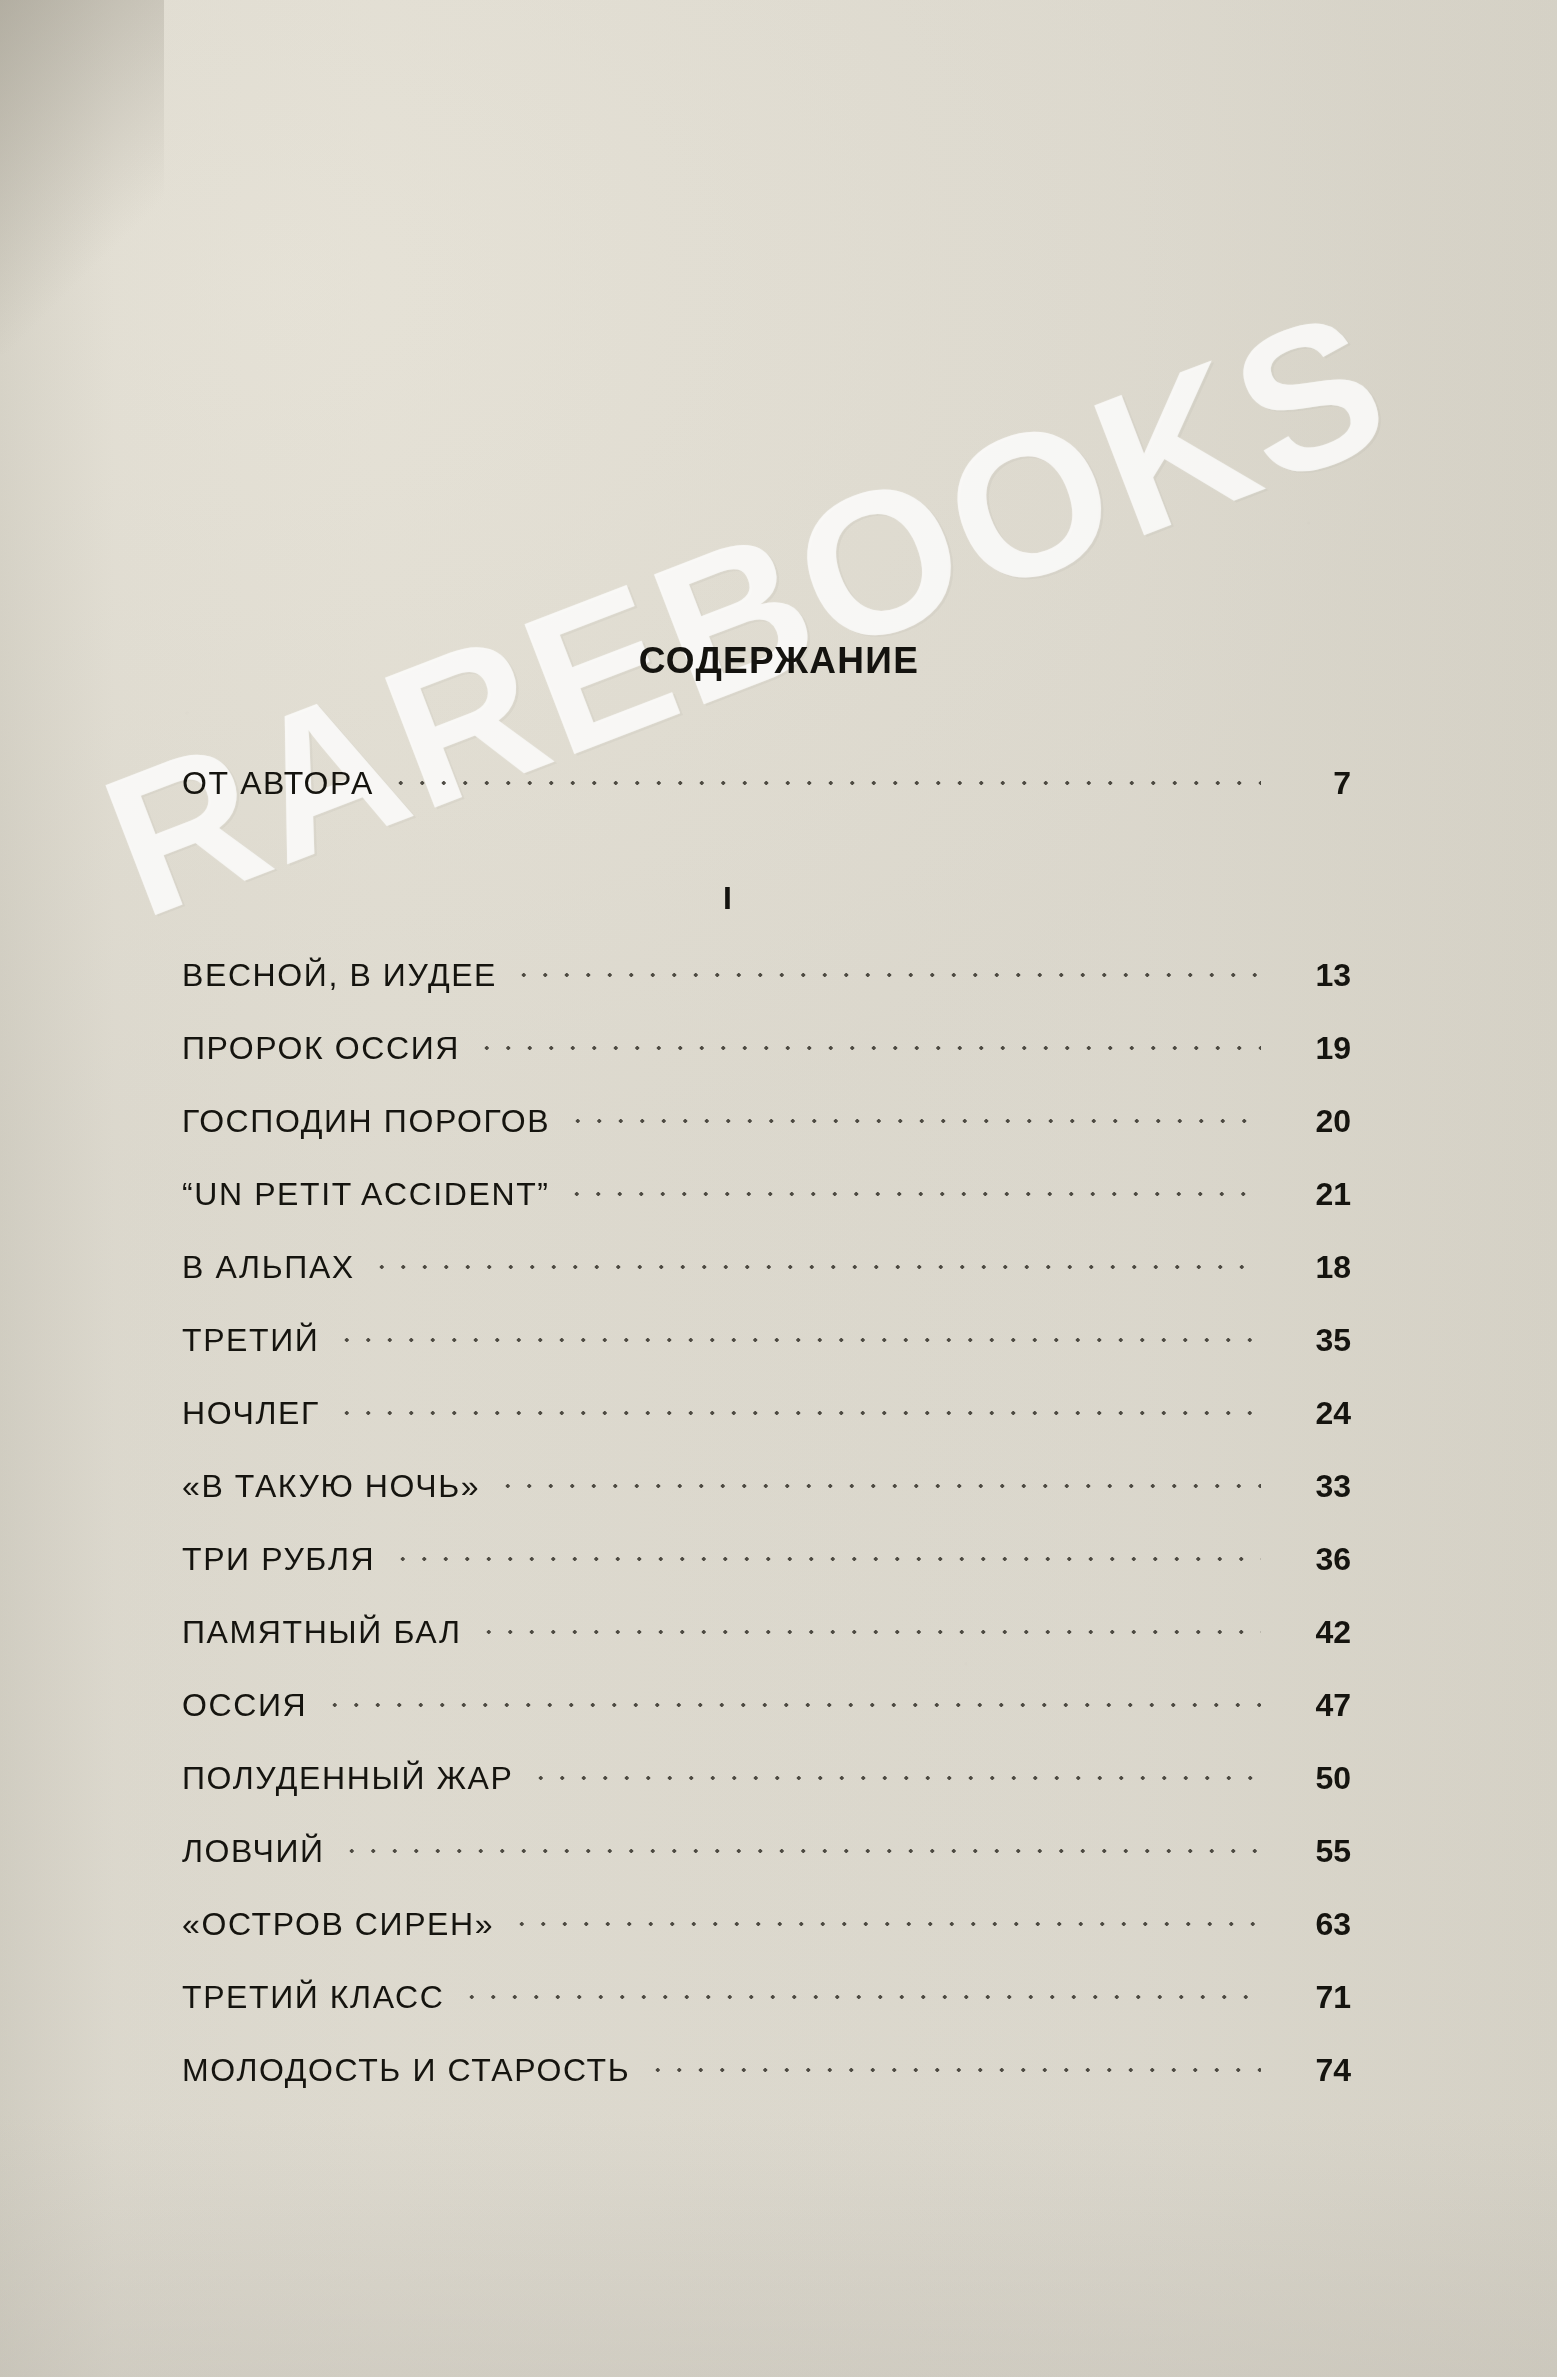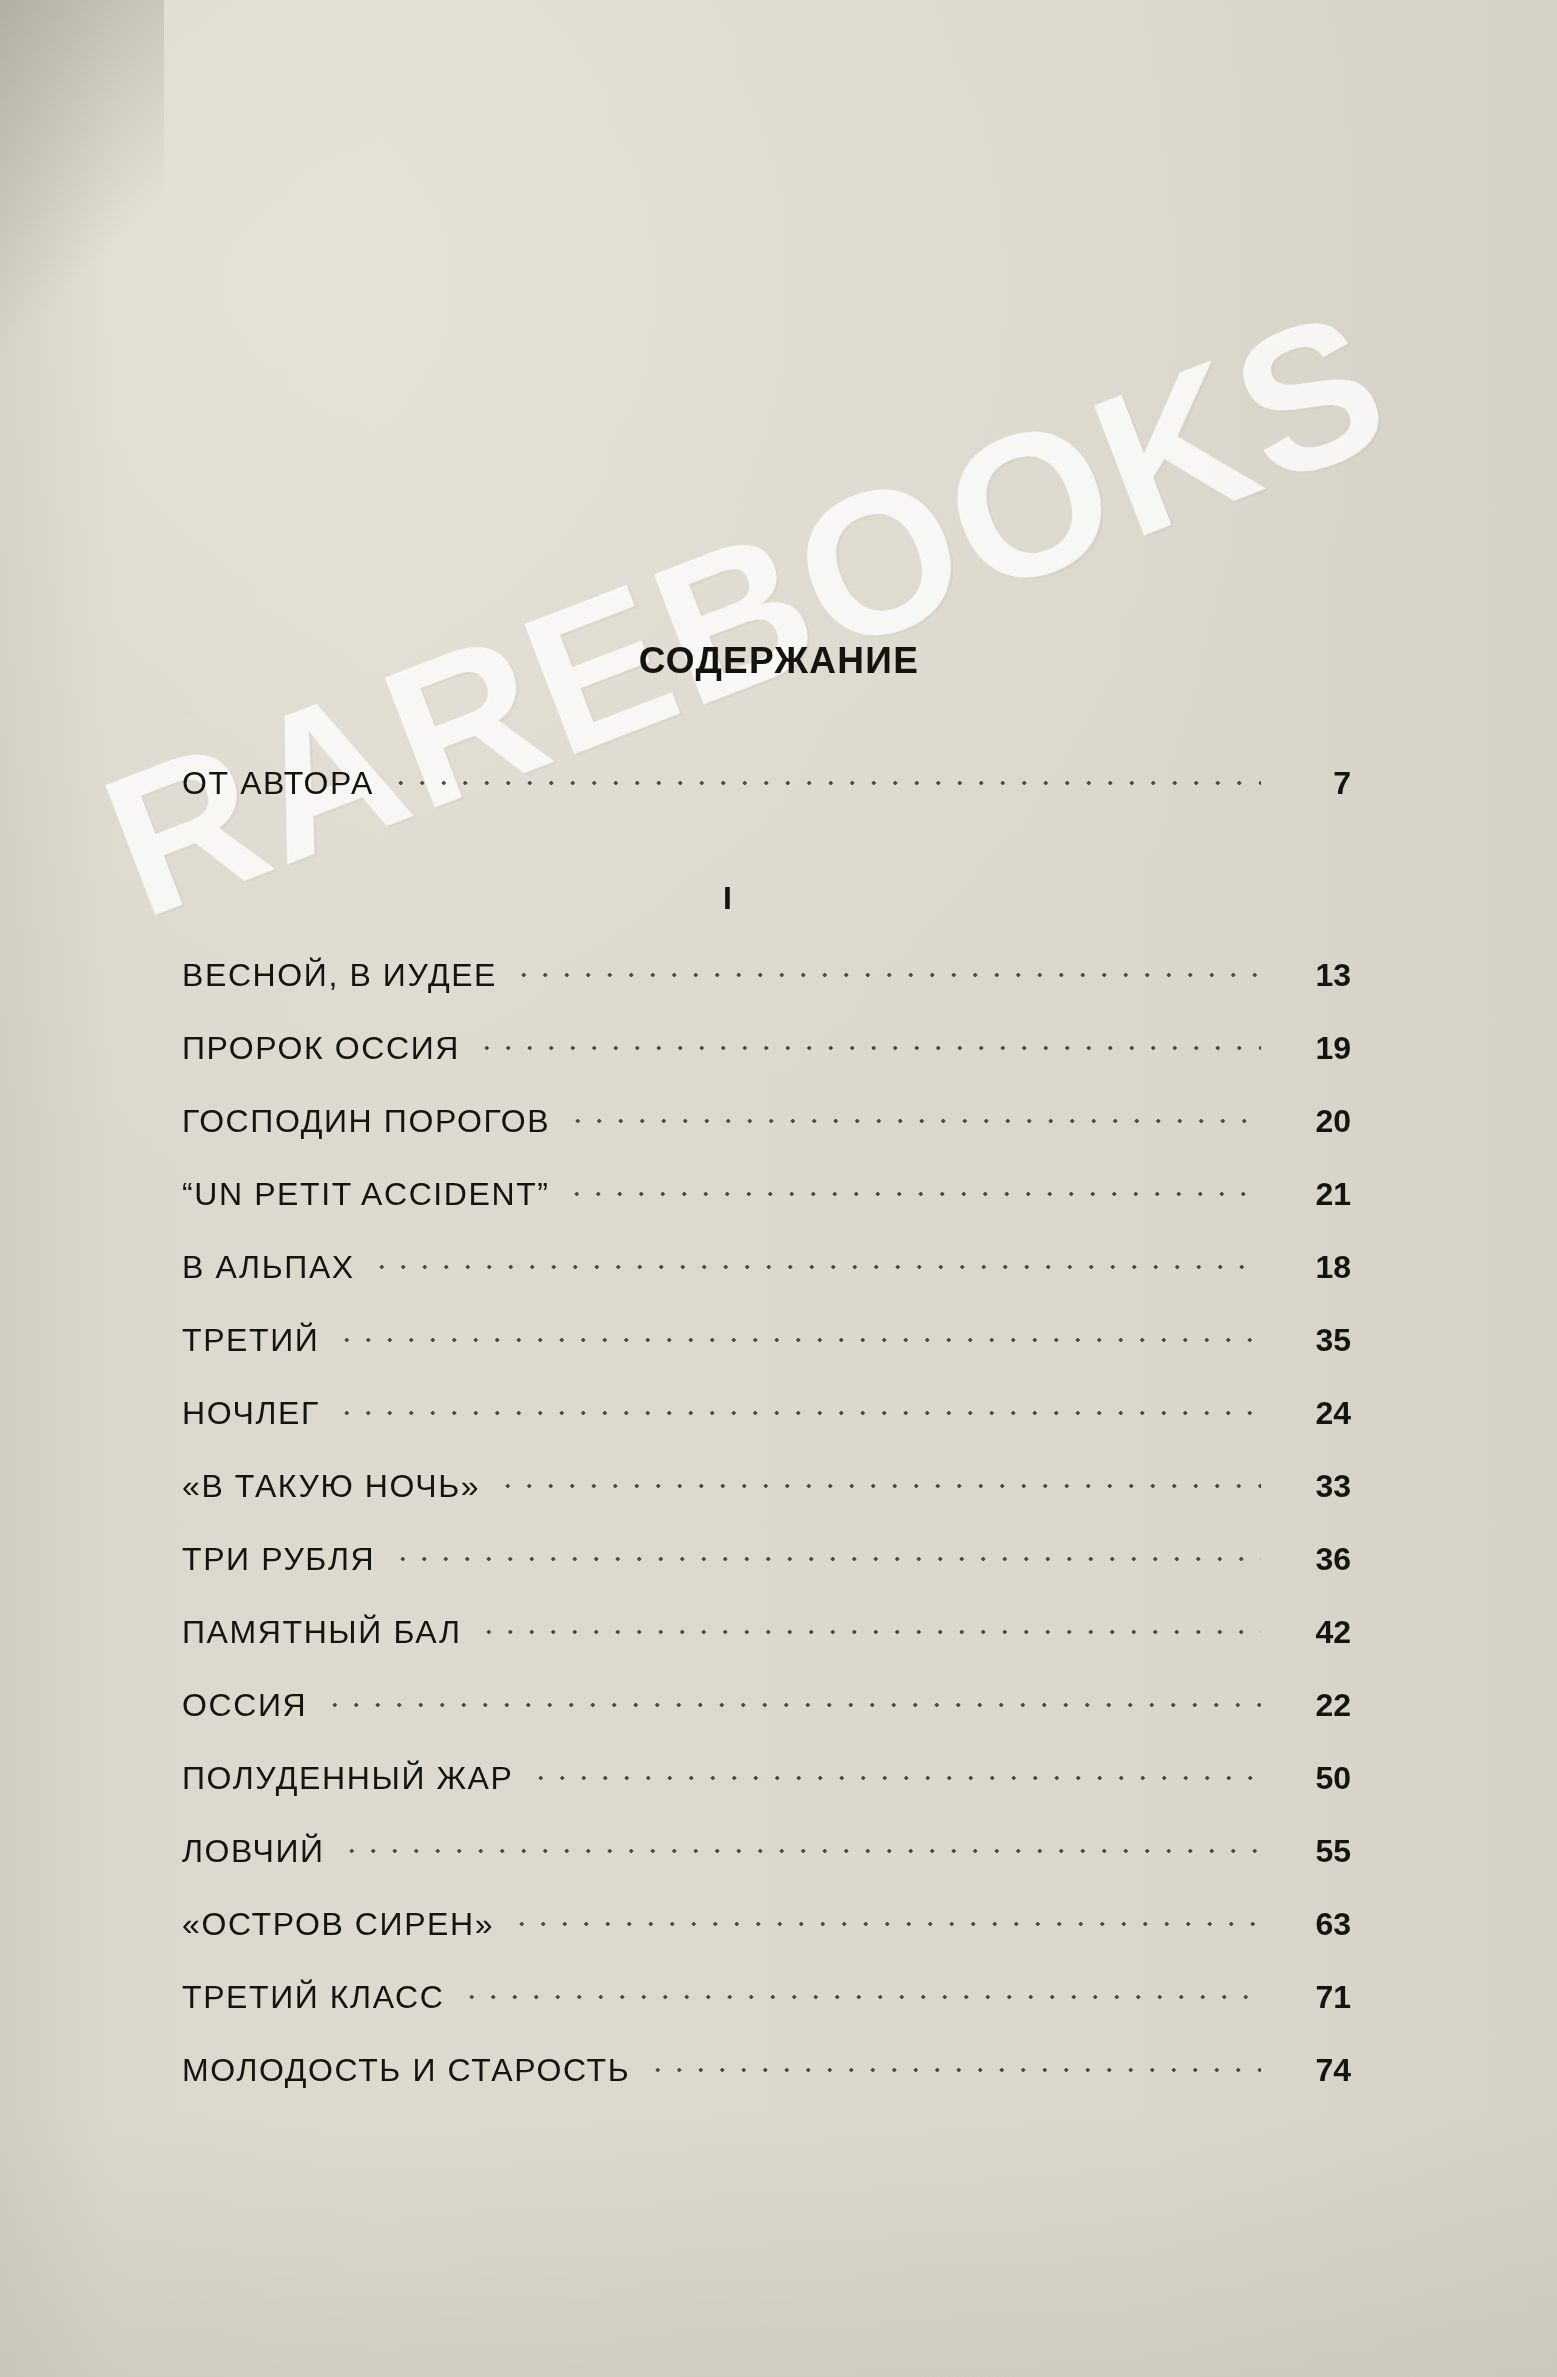--- a/index.html
+++ b/index.html
@@ -239,21 +239,21 @@
 
     <div class="toc-row">
       <span class="toc-label">ПАМЯТНЫЙ БАЛ</span>
       <span class="toc-dots"></span>
       <span class="toc-page">42</span>
     </div>
 
     <div class="toc-row">
       <span class="toc-label">ОССИЯ</span>
       <span class="toc-dots"></span>
-      <span class="toc-page">22</span>
+      <span class="toc-page">47</span>
     </div>
 
     <div class="toc-row">
       <span class="toc-label">ПОЛУДЕННЫЙ ЖАР</span>
       <span class="toc-dots"></span>
       <span class="toc-page">50</span>
     </div>
 
     <div class="toc-row">
       <span class="toc-label">ЛОВЧИЙ</span>

